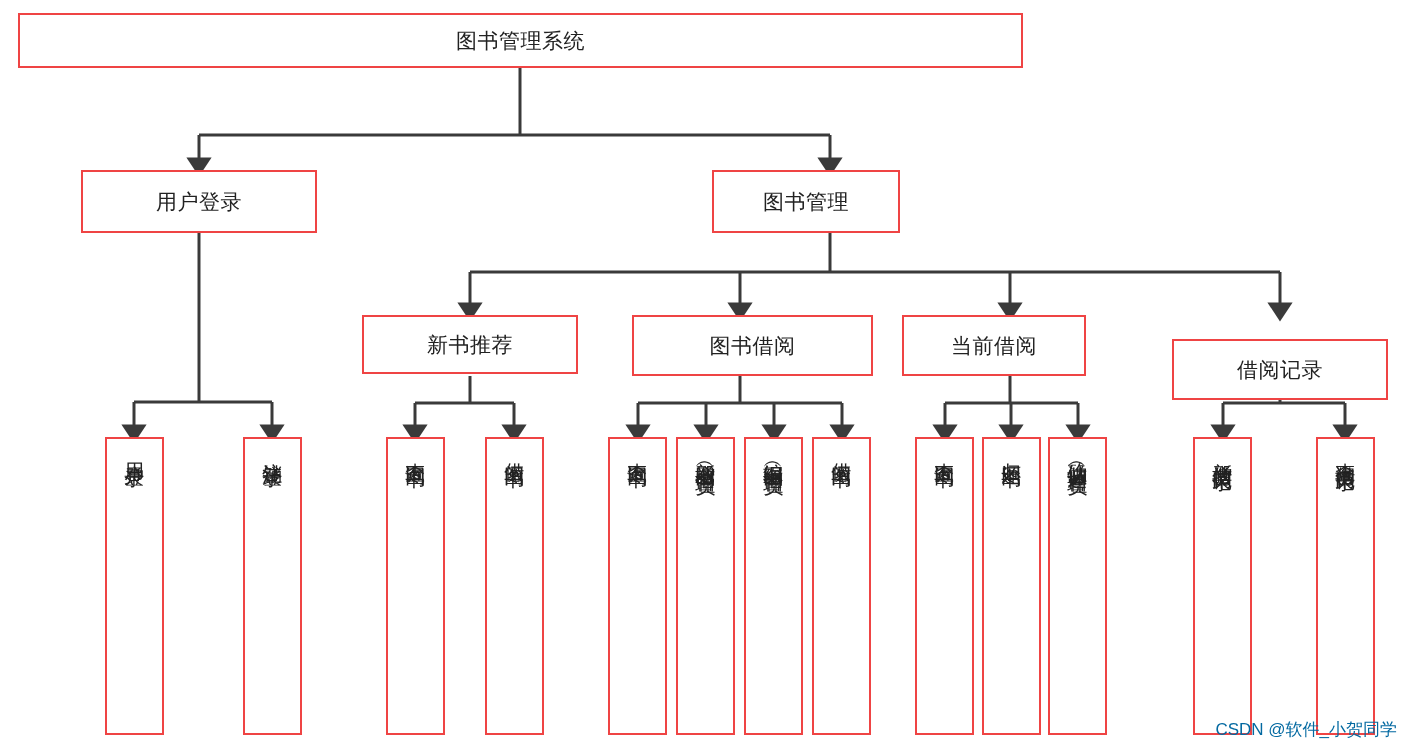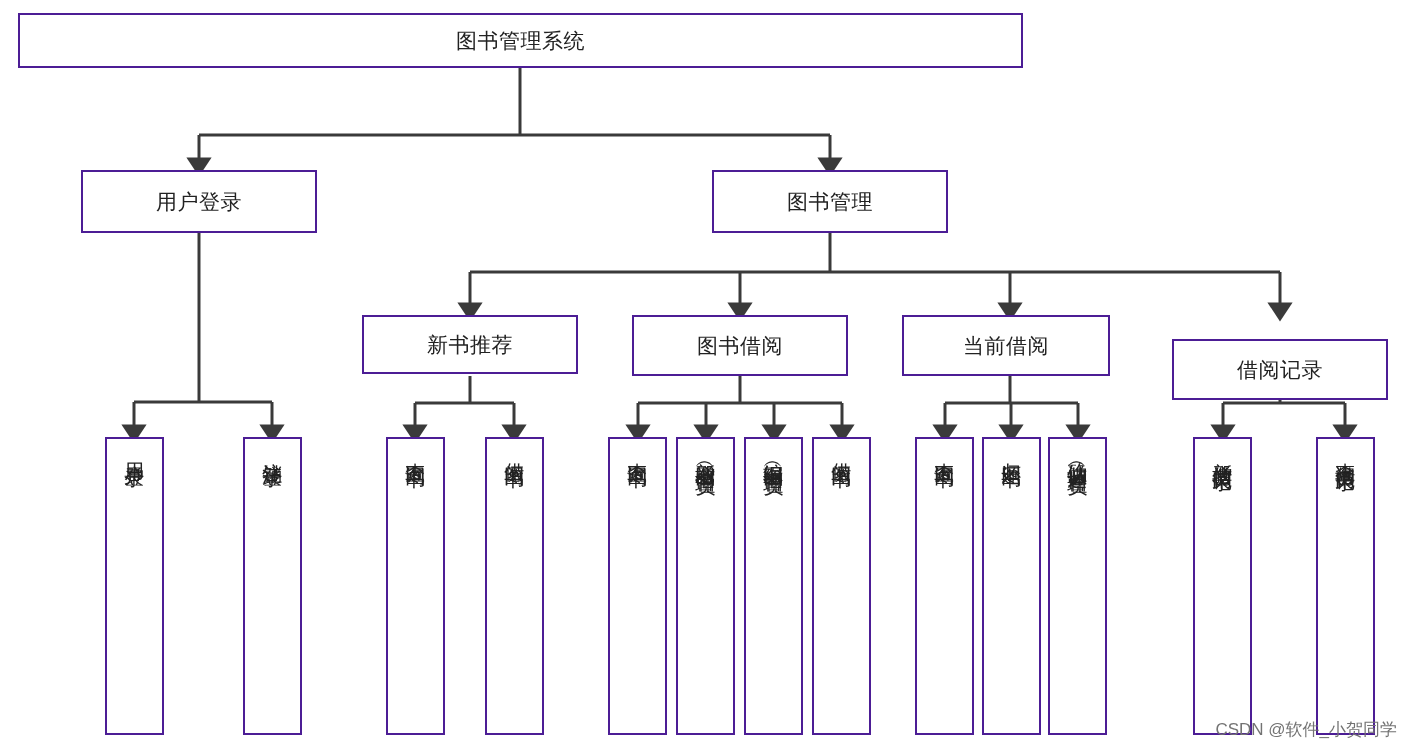--- a/index.html
+++ b/index.html
@@ -23,21 +23,21 @@
     position: absolute;
     left: 0;
     top: 0;
     width: 1405px;
     height: 747px;
   }
   .node-box {
     position: absolute;
     box-sizing: border-box;
     background: #ffffff;
-    border: 2px solid #4c1d95;
+    border: 2px solid #ef4444;
     display: flex;
     align-items: center;
     justify-content: center;
     text-align: center;
     color: #222222;
     z-index: 2;
   }
   .node-label {
     display: block;
     line-height: 1.12;
@@ -55,21 +55,21 @@
     writing-mode: vertical-rl;
     text-orientation: upright;
     font-size: 20px;
     letter-spacing: 2px;
   }
   .watermark {
     position: absolute;
     right: 8px;
     bottom: 6px;
     font-size: 17px;
-    color: #737373;
+    color: #0369a1;
     white-space: nowrap;
     z-index: 3;
     font-family: "Liberation Sans", "DejaVu Sans", sans-serif;
   }
 </style>
 </head>
 <body>
 
 <div id="diagram-root">
 
@@ -124,33 +124,33 @@
   </svg>
 
   <div class="node-box horizontal" style="left:18px; top:13px; width:1005px; height:55px;">
     <span class="node-label">图书管理系统</span>
   </div>
 
   <div class="node-box horizontal" style="left:81px; top:170px; width:236px; height:63px;">
     <span class="node-label">用户登录</span>
   </div>
 
-  <div class="node-box horizontal" style="left:712px; top:170px; width:236px; height:63px;">
+  <div class="node-box horizontal" style="left:712px; top:170px; width:188px; height:63px;">
     <span class="node-label">图书管理</span>
   </div>
 
   <div class="node-box horizontal" style="left:362px; top:315px; width:216px; height:59px;">
     <span class="node-label">新书推荐</span>
   </div>
 
-  <div class="node-box horizontal" style="left:632px; top:315px; width:216px; height:61px;">
+  <div class="node-box horizontal" style="left:632px; top:315px; width:241px; height:61px;">
     <span class="node-label">图书借阅</span>
   </div>
 
-  <div class="node-box horizontal" style="left:902px; top:315px; width:208px; height:61px;justify-content:center;">
+  <div class="node-box horizontal" style="left:902px; top:315px; width:184px; height:61px;justify-content:center;">
     <span class="node-label">当前借阅</span>
   </div>
 
   <div class="node-box horizontal" style="left:1172px; top:315px; width:216px; height:61px;margin-top:24px;">
     <span class="node-label">借阅记录</span>
   </div>
 
   <div class="node-box vertical" style="left:105px; top:437px; width:59px; height:298px;">
     <span class="node-label">用户登录</span>
   </div>

